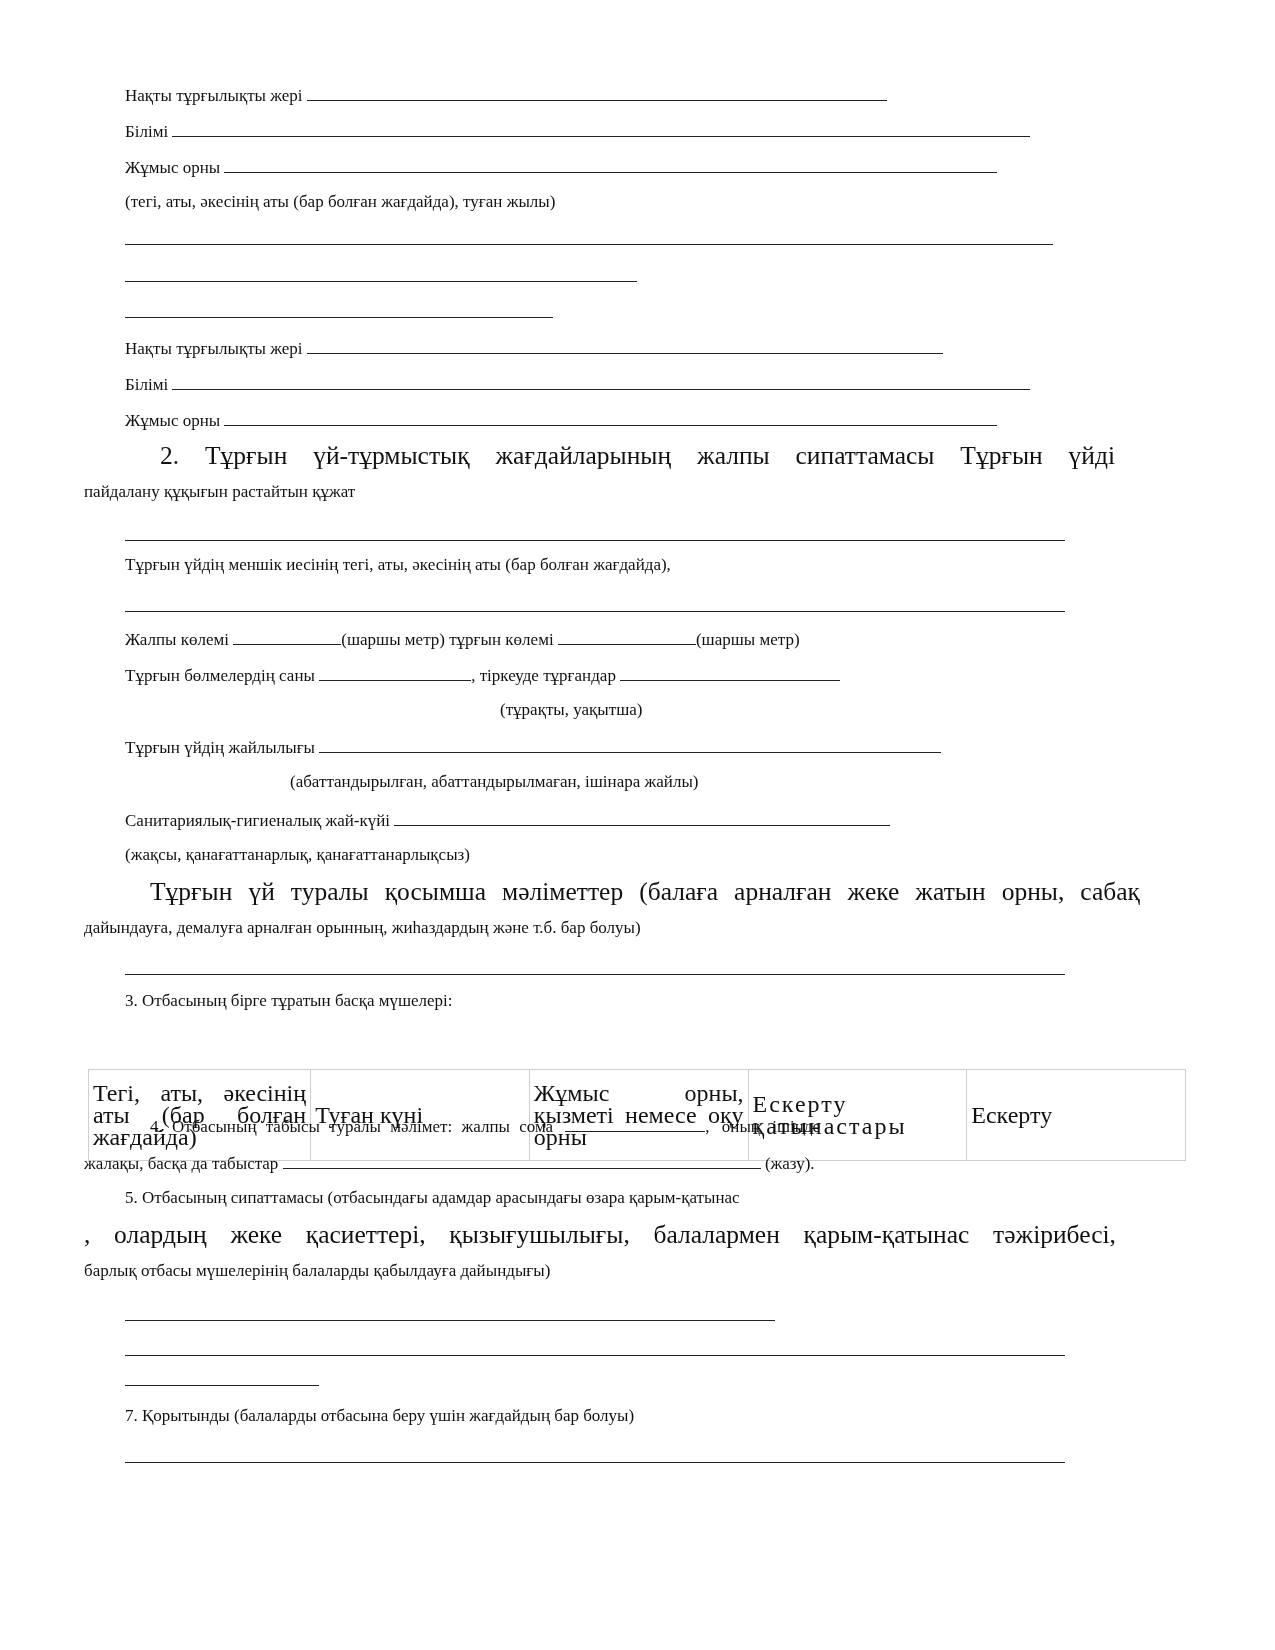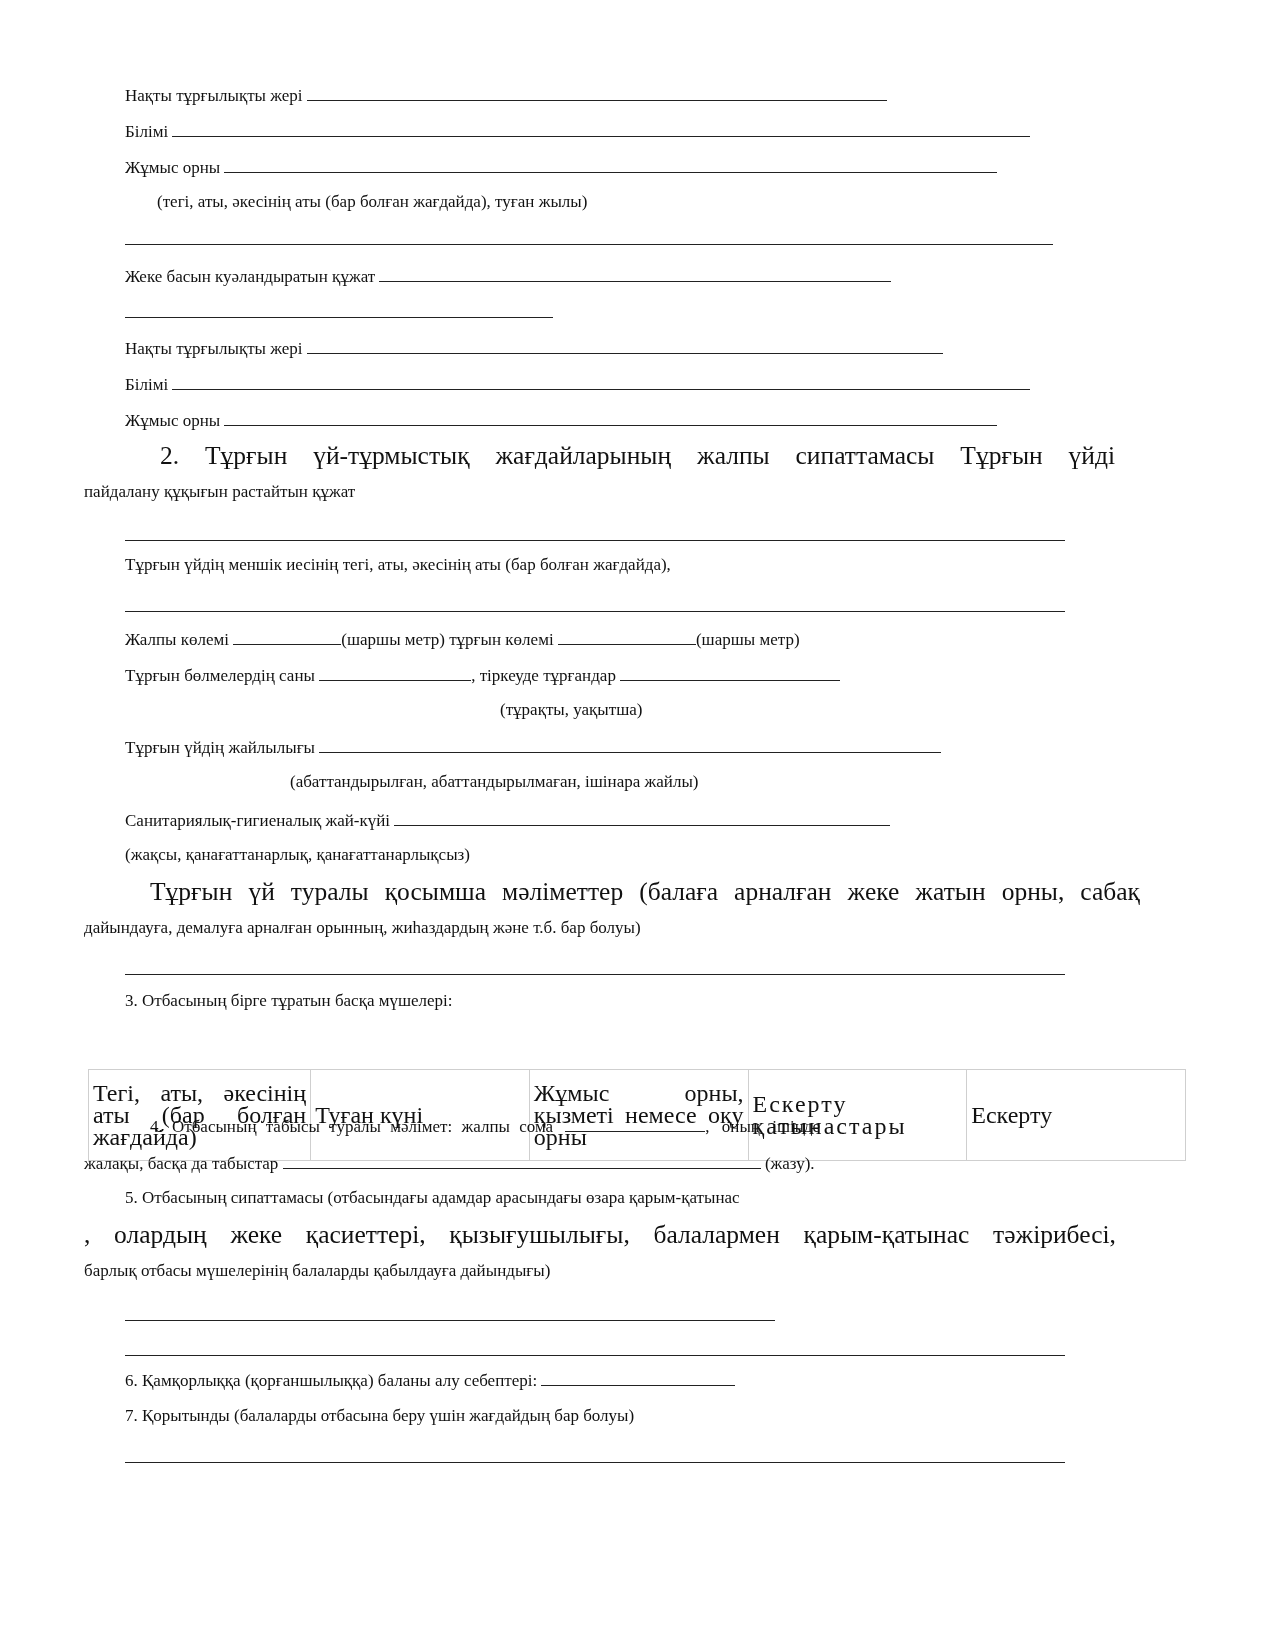--- a/index.html
+++ b/index.html
@@ -26,25 +26,24 @@
   <span class="blank" style="width:580px;"></span>
 </div>
 <div class="line" style="left:125px; top:112px;">
   <span>Білімі</span>
   <span class="blank" style="width:858px;"></span>
 </div>
 <div class="line" style="left:125px; top:148px;">
   <span>Жұмыс орны</span>
   <span class="blank" style="width:773px;"></span>
 </div>
-<div class="line" style="left:125px; top:184px;margin-left:32px;">(тегі, аты, әкесінің аты (бар болған жағдайда), туған жылы)</div>
+<div class="line" style="left:125px; top:184px;">(тегі, аты, әкесінің аты (бар болған жағдайда), туған жылы)</div>
 <div class="full-rule" style="left:125px; top:244px; width:928px;"></div>
 
 <div class="line" style="left:125px; top:257px;">
-  <span>Жеке басын куәландыратын құжат</span>
   <span class="blank" style="width:512px;"></span>
 </div>
 <div class="line" style="left:125px; top:293px;">
   <span class="blank" style="width:428px;"></span>
 </div>
 <div class="line" style="left:125px; top:329px;">
   <span>Нақты тұрғылықты жері</span>
   <span class="blank" style="width:636px;"></span>
 </div>
 <div class="line" style="left:125px; top:365px;">
@@ -110,18 +109,17 @@
   <span>(жазу).</span>
 </div>
 
 <div class="line" style="left:125px; top:1180px;">5. Отбасының сипаттамасы (отбасындағы адамдар арасындағы өзара қарым-қатынас</div>
 <div class="just" style="left:84px; top:1216px; width:1032px;">, олардың жеке қасиеттері, қызығушылығы, балалармен қарым-қатынас тәжірибесі,</div>
 <div class="line" style="left:84px; top:1253px;">барлық отбасы мүшелерінің балаларды қабылдауға дайындығы)</div>
 <div class="full-rule" style="left:125px; top:1320px; width:650px;"></div>
 <div class="full-rule" style="left:125px; top:1355px; width:940px;"></div>
 
 <div class="line" style="left:125px; top:1361px;">
-  <span>6. Қамқорлыққа (қорғаншылыққа) баланы алу себептері:</span>
   <span class="blank" style="width:194px;"></span>
 </div>
 
 <div class="line" style="left:125px; top:1398px;">7. Қорытынды (балаларды отбасына беру үшін жағдайдың бар болуы)</div>
 <div class="full-rule" style="left:125px; top:1462px; width:940px;"></div>
 
 </body></html>

